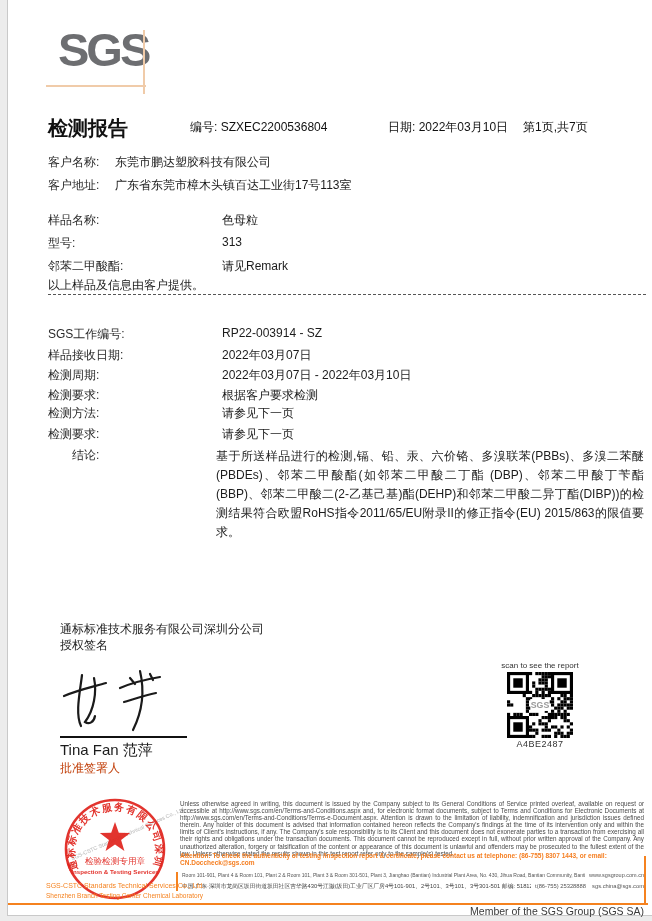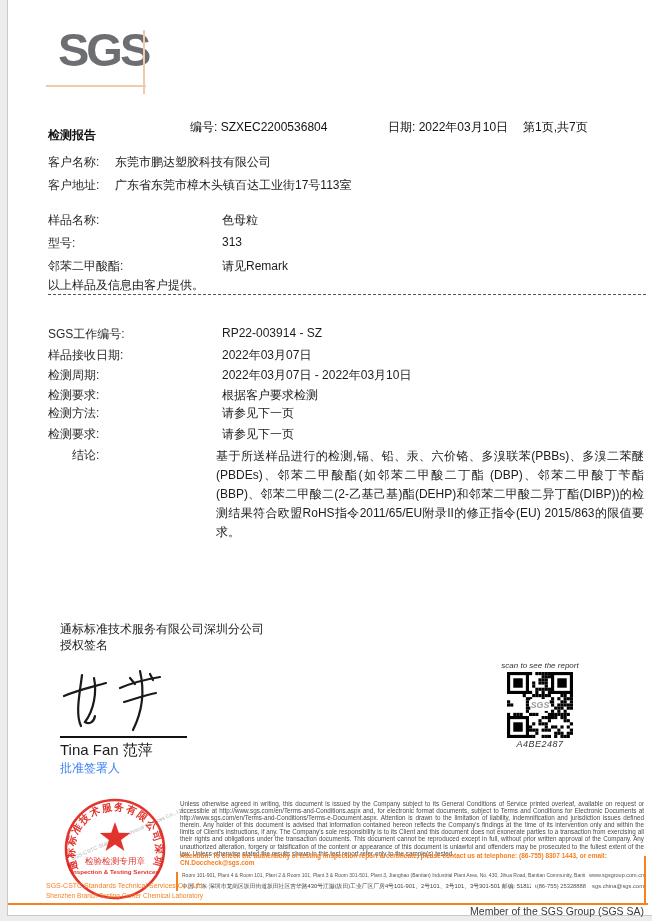--- a/index.html
+++ b/index.html
@@ -13,21 +13,21 @@
   
   .edge-left{left:0;top:0;width:7px;height:921px;background:#ececec;border-right:1px solid #c9c9c9;}
   .edge-bottom{left:7px;top:915px;width:645px;height:6px;background:#ececec;border-top:1px solid #c9c9c9;}
 
   
   .logo-text{left:58px;top:26px;font-size:47px;font-weight:bold;color:#6d6e71;letter-spacing:-3px;line-height:1;}
   .logo-hline{left:46px;top:85px;width:100px;height:2px;background:#f0cba9;}
   .logo-vline{left:143px;top:30px;width:2px;height:64px;background:#f0cba9;}
 
   
-  .doc-title{left:48px;top:115px;font-size:12px;font-weight:bold;color:#111;margin-top:12px;}
+  .doc-title{left:48px;top:115px;font-size:20px;font-weight:bold;color:#111;}
   .hdr{font-size:12px;color:#111;}
   .hdr-no{left:190px;top:119px;}
   .hdr-date{left:388px;top:119px;}
   .hdr-page{left:523px;top:119px;}
 
   
   .row{font-size:12px;color:#1c1c1c;white-space:nowrap;}
   .lbl{position:absolute;left:48px;color:#2a2a2a;}
   .val1{position:absolute;left:115px;}
   .val2{position:absolute;left:222px;}
@@ -36,24 +36,24 @@
 
   .conc-lbl{left:48px;top:447px;font-size:12px;color:#2a2a2a;margin-left:24px;}
   .conc-text{left:216px;top:447px;width:428px;font-size:12px;line-height:19px;color:#1c1c1c;text-align:justify;}
 
   
   .sig-company{left:60px;top:621px;font-size:12px;color:#1c1c1c;line-height:16px;}
   .sig-auth{left:60px;top:637px;font-size:12px;color:#1c1c1c;}
   .sig-svg{left:60px;top:668px;}
   .sig-line{left:60px;top:736px;width:127px;height:2px;background:#111;}
   .sig-name{left:60px;top:741px;font-size:15px;color:#1c1c1c;}
-  .sig-title{left:60px;top:760px;font-size:12px;color:#3b82f6;}
-
-  
-  .qr-wrap{left:498px;top:661px;width:84px;text-align:center;font-style:italic;}
+  .sig-title{left:60px;top:760px;font-size:12px;color:#c2410c;}
+
+  
+  .qr-wrap{left:498px;top:661px;width:84px;text-align:center;}
   .qr-cap{font-size:8px;color:#333;margin-bottom:2px;}
   .qr-label{font-size:9px;color:#333;margin-top:1px;letter-spacing:.5px;}
 
   
   .stamp{left:62px;top:796px;z-index:3;}
   .stamp-underlay{left:70px;top:856px;z-index:2;color:#b4b4b4;font-size:5.5px;transform:rotate(-24deg);transform-origin:left top;white-space:nowrap;}
   .lab-en1{left:46px;top:882px;font-size:7px;color:#f5821f;z-index:4;white-space:nowrap;}
   .lab-en2{left:46px;top:892px;font-size:6.5px;color:#f5821f;z-index:4;white-space:nowrap;}
 
   

